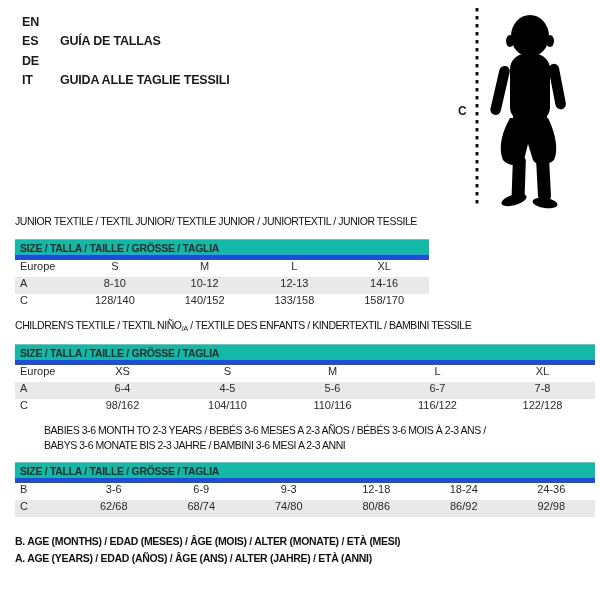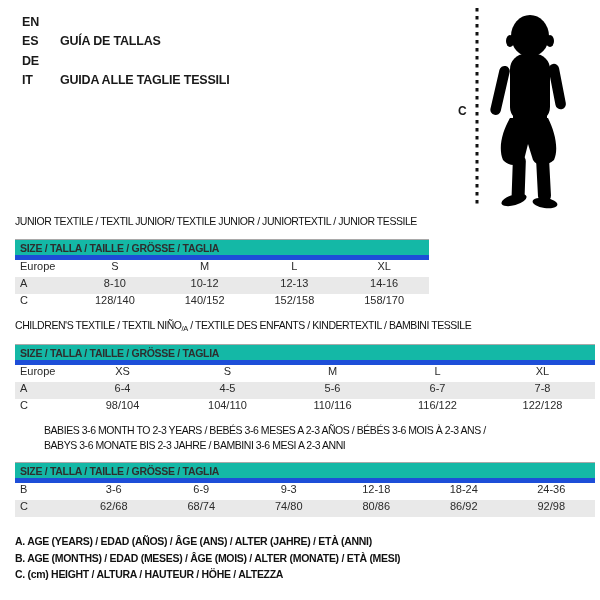--- a/index.html
+++ b/index.html
@@ -108,21 +108,21 @@
         <div class="tlabel">A</div>
         <div class="tcell">8-10</div>
         <div class="tcell">10-12</div>
         <div class="tcell">12-13</div>
         <div class="tcell">14-16</div>
       </div>
       <div class="trow">
         <div class="tlabel">C</div>
         <div class="tcell">128/140</div>
         <div class="tcell">140/152</div>
-        <div class="tcell">152/158</div>
+        <div class="tcell">133/158</div>
         <div class="tcell">158/170</div>
       </div>
     </div>
 
   <div class="sec-heading" style="top:318px;"><span>CHILDREN'S TEXTILE / TEXTIL NIÑO</span><span class="sub-a">/A</span><span> / TEXTILE DES ENFANTS / KINDERTEXTIL / BAMBINI TESSILE</span></div>
   <div class="size-table" style="top:344px; width:580px;">
     <div class="thead">SIZE / TALLA / TAILLE / GRÖSSE / TAGLIA</div>
   <div class="trow">
         <div class="tlabel">Europe</div>
         <div class="tcell">XS</div>
@@ -134,21 +134,21 @@
       <div class="trow shaded">
         <div class="tlabel">A</div>
         <div class="tcell">6-4</div>
         <div class="tcell">4-5</div>
         <div class="tcell">5-6</div>
         <div class="tcell">6-7</div>
         <div class="tcell">7-8</div>
       </div>
       <div class="trow">
         <div class="tlabel">C</div>
-        <div class="tcell">98/104</div>
+        <div class="tcell">98/162</div>
         <div class="tcell">104/110</div>
         <div class="tcell">110/116</div>
         <div class="tcell">116/122</div>
         <div class="tcell">122/128</div>
       </div>
     </div>
 
   <div class="sec-heading" style="top:423px;margin-left:29px;">
     <div>BABIES 3-6 MONTH TO 2-3 YEARS / BEBÉS 3-6 MESES A 2-3 AÑOS / BÉBÉS 3-6 MOIS À 2-3 ANS /</div>
     <div>BABYS 3-6 MONATE BIS 2-3 JAHRE / BAMBINI 3-6 MESI A 2-3 ANNI</div>
@@ -169,18 +169,17 @@
         <div class="tcell">62/68</div>
         <div class="tcell">68/74</div>
         <div class="tcell">74/80</div>
         <div class="tcell">80/86</div>
         <div class="tcell">86/92</div>
         <div class="tcell">92/98</div>
       </div>
     </div>
 
   <div class="footnotes">
+    <div class="footnote">B. AGE (MONTHS) / EDAD (MESES) / ÂGE (MOIS) / ALTER (MONATE) / ETÀ (MESI)</div>
     <div class="footnote">A. AGE (YEARS) / EDAD (AÑOS) / ÂGE (ANS) / ALTER (JAHRE) / ETÀ (ANNI)</div>
-    <div class="footnote">B. AGE (MONTHS) / EDAD (MESES) / ÂGE (MOIS) / ALTER (MONATE) / ETÀ (MESI)</div>
-    <div class="footnote">C. (cm) HEIGHT / ALTURA / HAUTEUR / HÖHE / ALTEZZA</div>
   </div>
 
 </div>
 
 </body></html>

